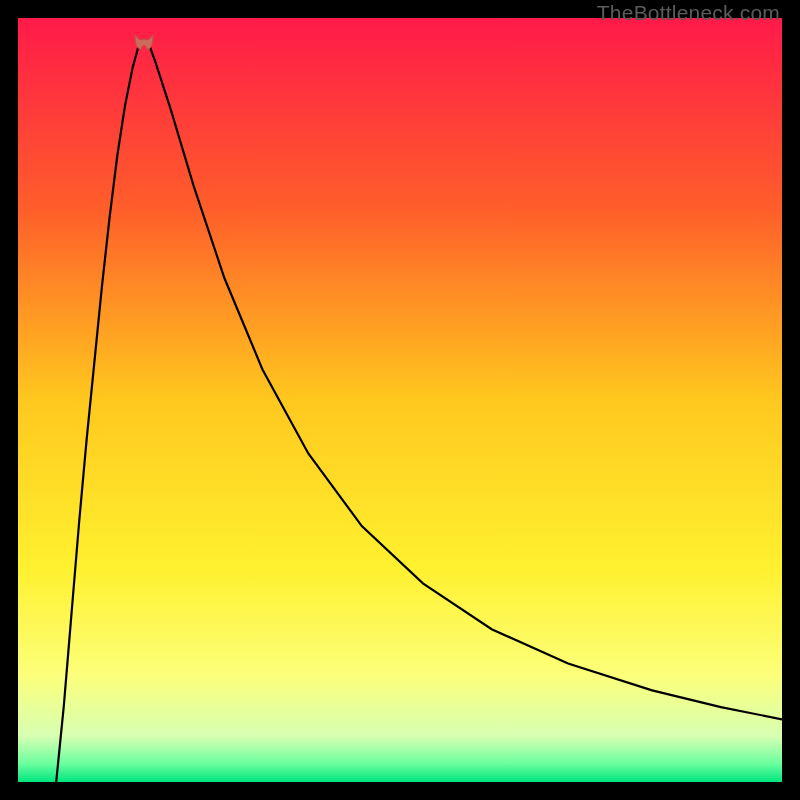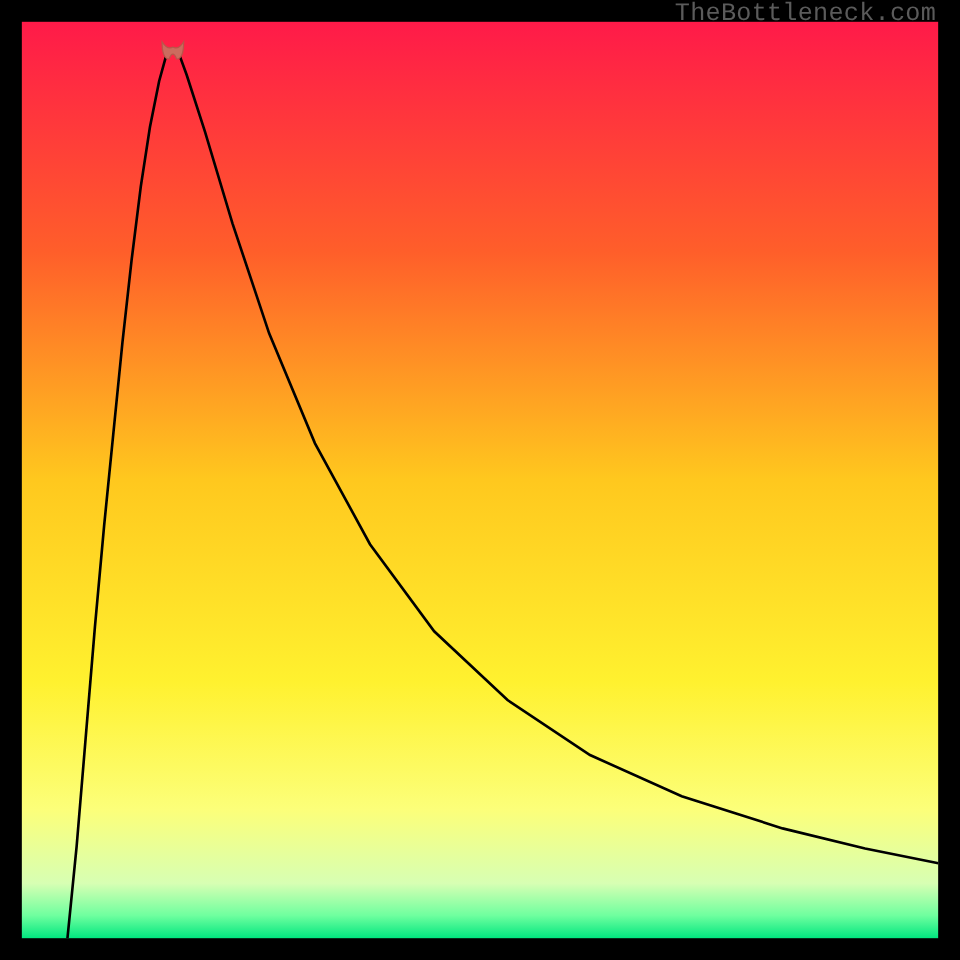--- a/index.html
+++ b/index.html
@@ -22,21 +22,21 @@
     position: absolute;
     left: 0;
     top: 0;
     width: 764px;
     height: 764px;
   }
   .watermark {
     position: absolute;
     top: 1px;
     right: 20px;
-    font-family: Liberation Mono, monospace;
+    font-family: Liberation Sans, sans-serif;
     font-size: 21px;
     font-weight: 500;
     color: #5b5b5b;
     letter-spacing: 0.2px;
     user-select: none;
   }
 </style>
 </head>
 <body>
 

